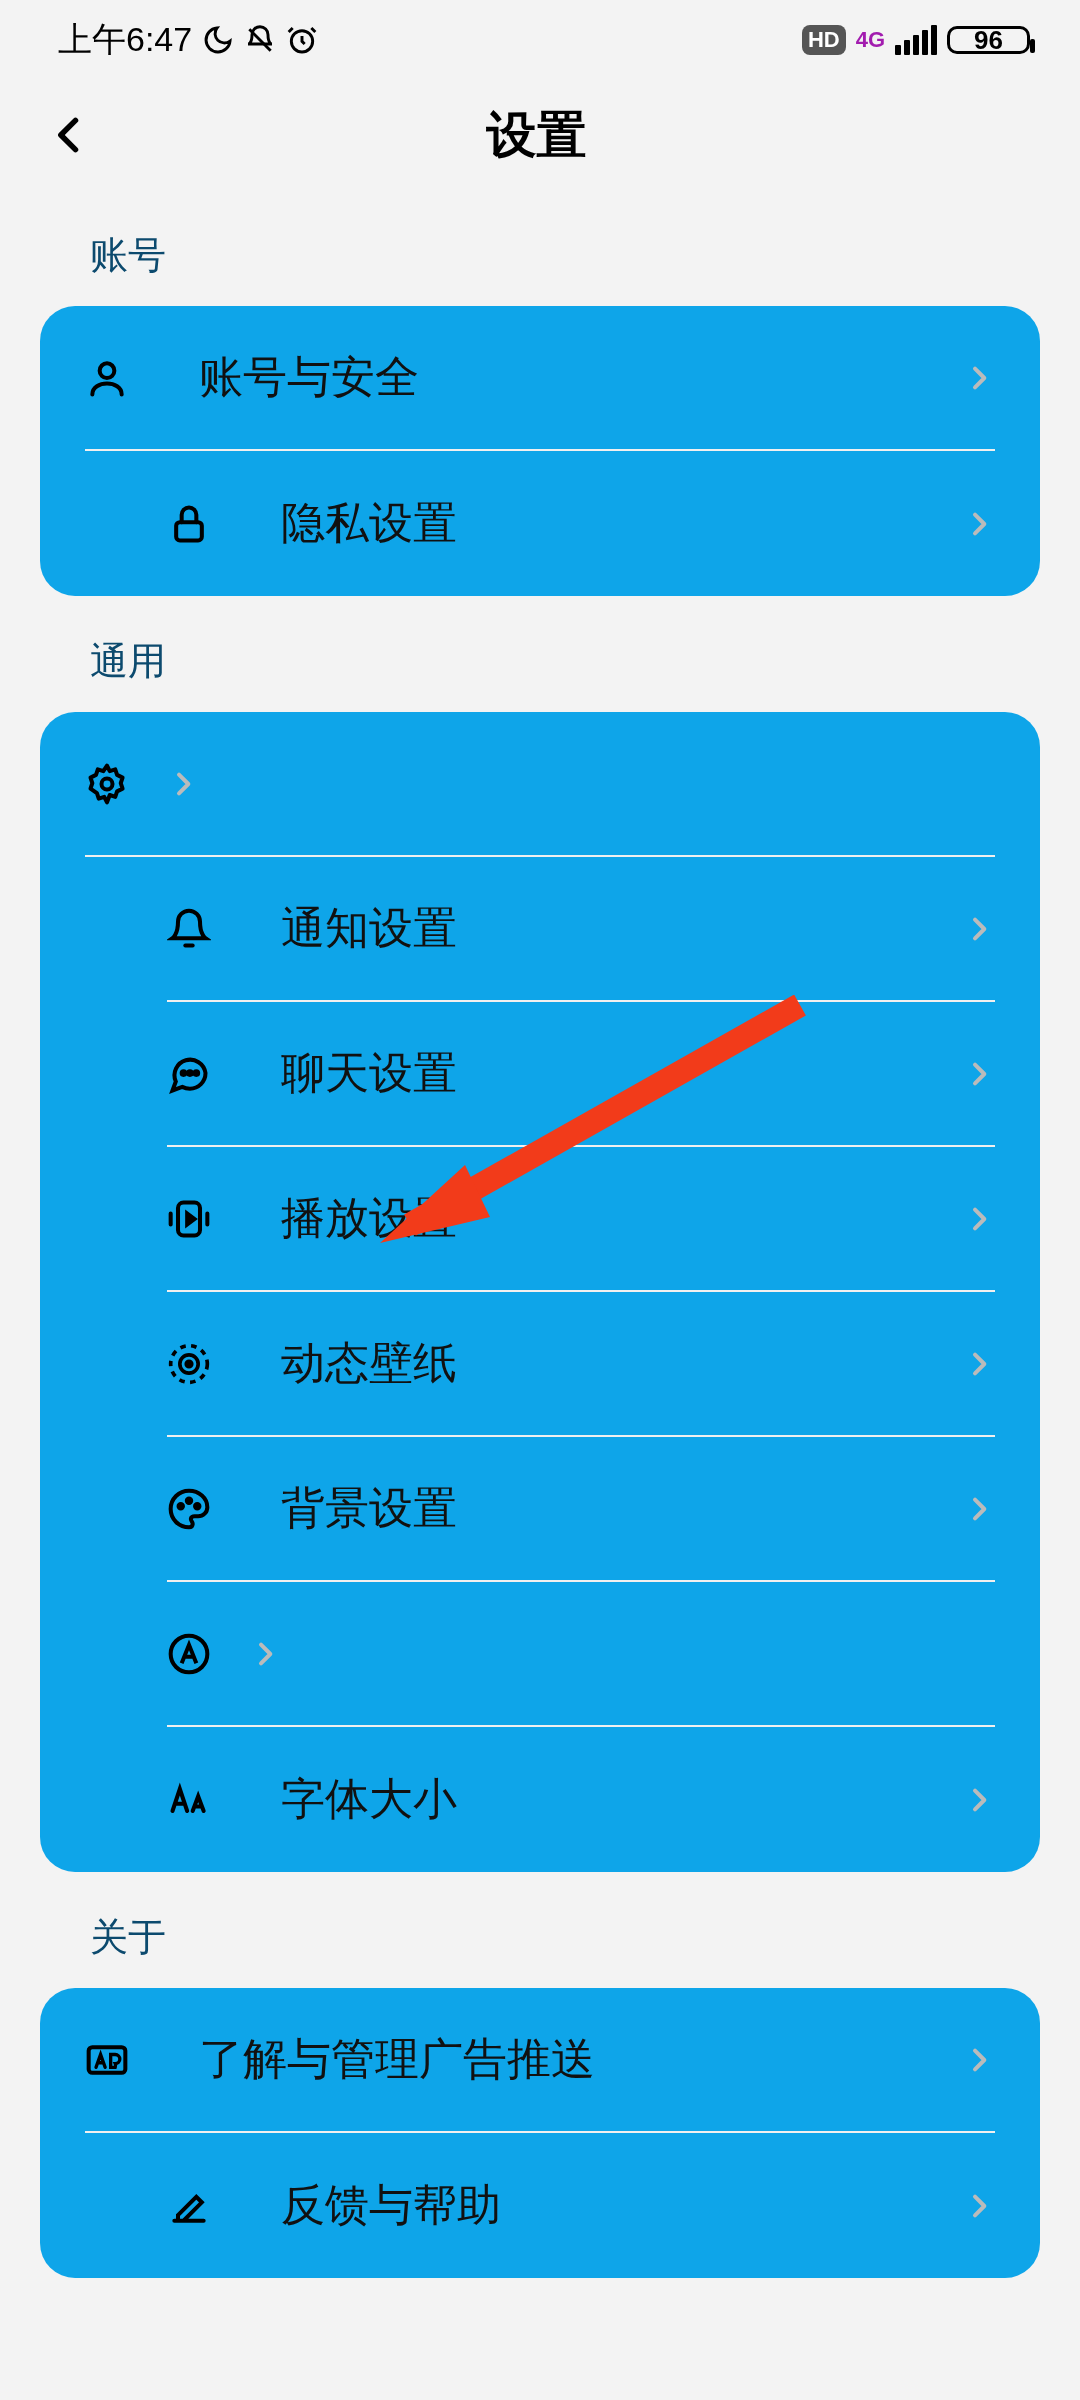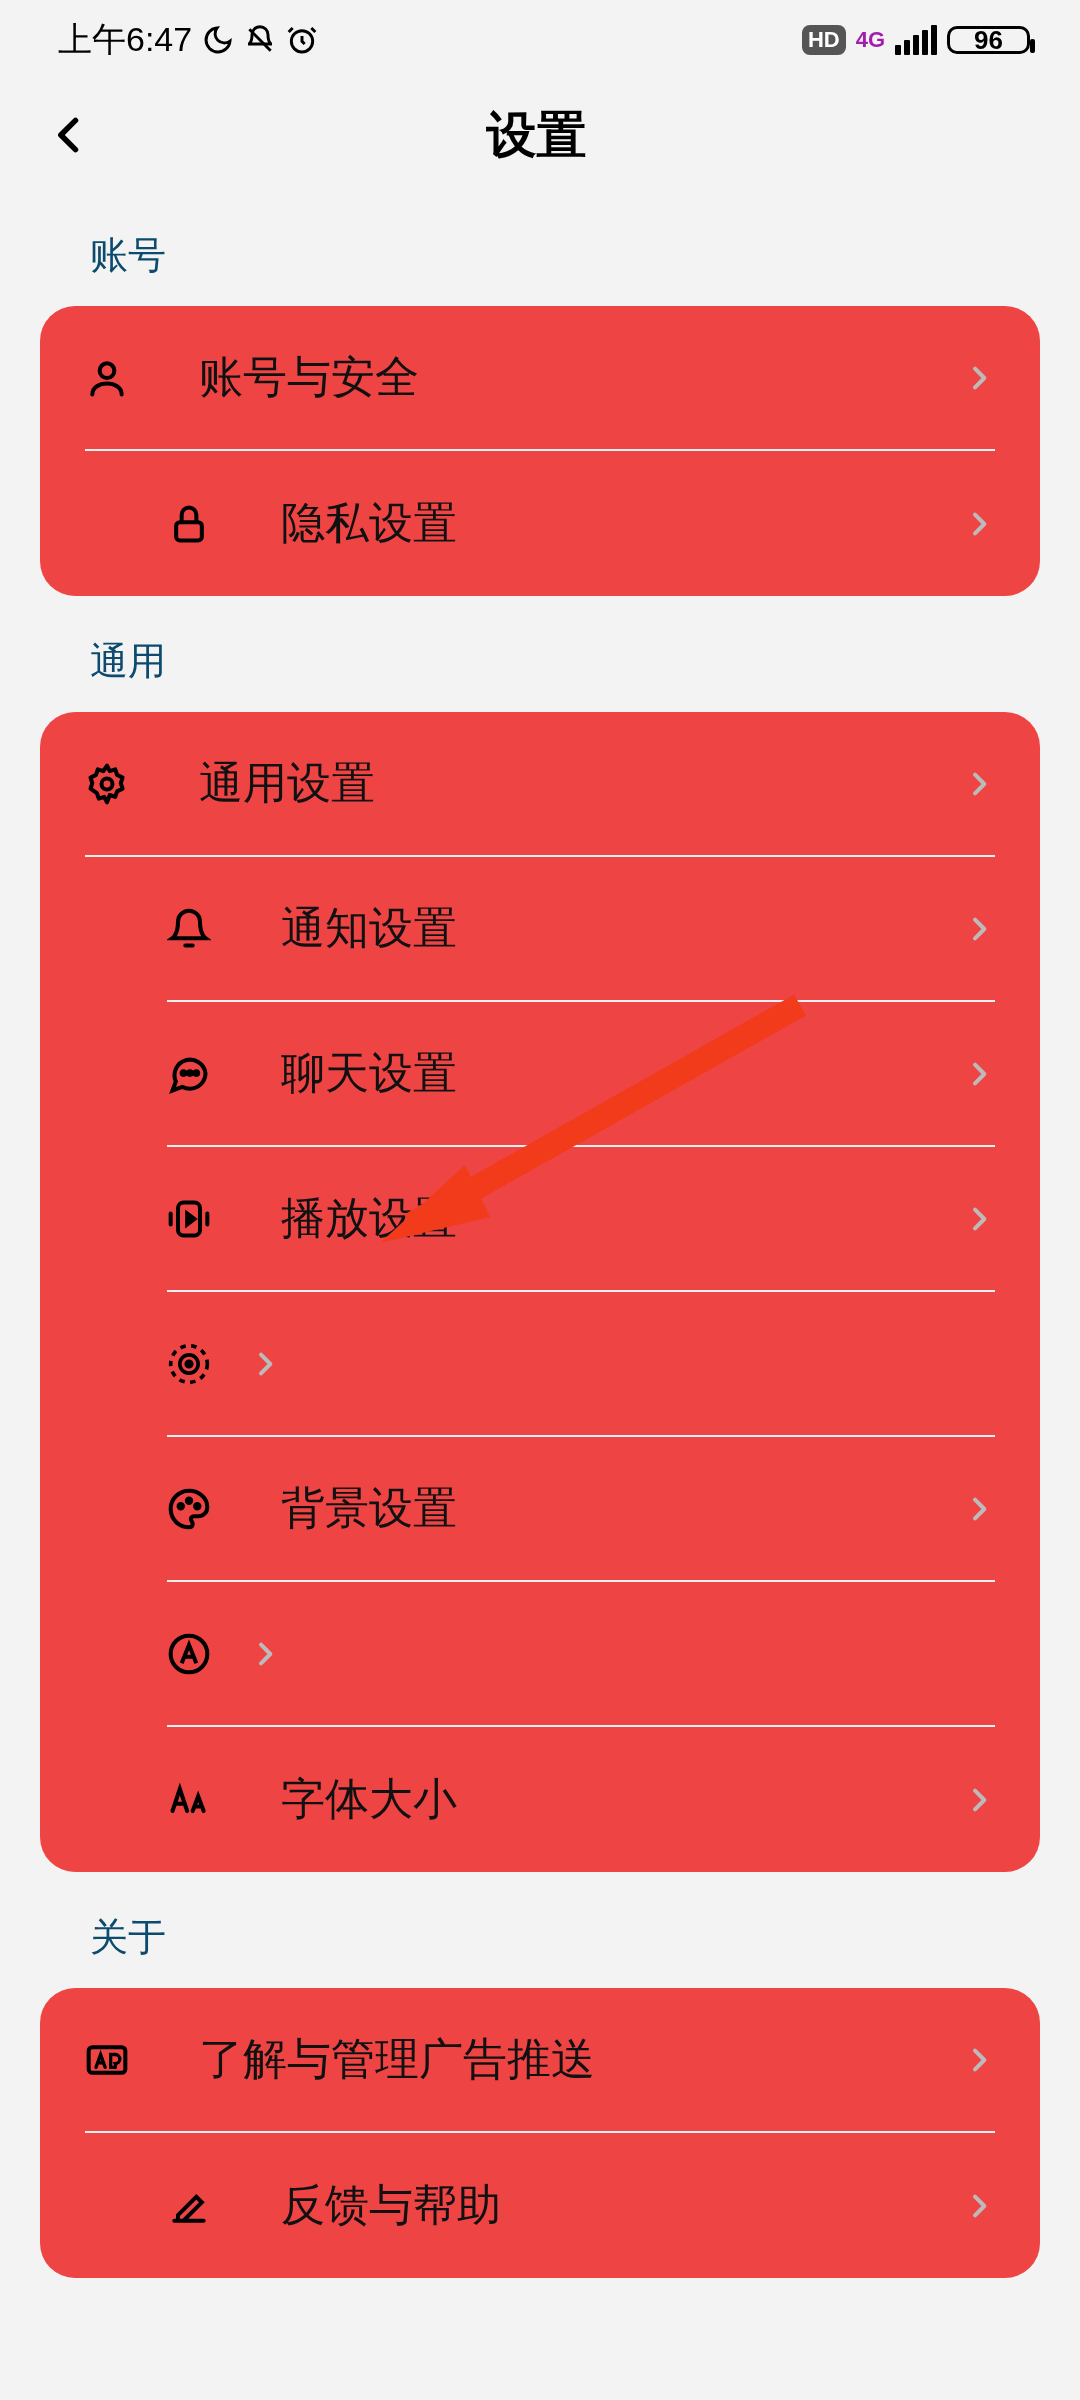--- a/index.html
+++ b/index.html
@@ -83,21 +83,21 @@
     font-weight: 600;
     pointer-events: none;
   }
   .content { padding: 0 40px; }
   .section-header {
     font-size: 38px;
     color: #0c4a6e;
     padding: 40px 50px 25px;
   }
   .card {
-    background: #ef4444;
+    background: #0ea5e9;
     border-radius: 35px;
     padding: 0 45px;
   }
   .row {
     display: flex;
     align-items: center;
     height: 145px;
   }
   .row + .row { border-top: 1px solid #eee; margin-left: 82px; padding-left: 0; }
   .row .label {
@@ -229,21 +229,20 @@
     <div class="row">
         <div class="inner">
       <div class="icon-slot">
             <span>
         <svg width="44" height="44" viewBox="0 0 24 24" fill="none" stroke="#000" stroke-width="2.2">
                 <circle cx="12" cy="12" r="3"></circle>
                 <path d="M12 2l1.5 3 3-1 1 3 3 1.5-1 3 1 3-3 1.5-1 3-3-1L12 22l-1.5-3-3 1-1-3L3 14.5l1-3-1-3L6 7l1-3 3 1z" stroke-linejoin="round"></path>
               </svg>
       </span>
           </div>
-      <span class="label">通用设置</span>
       <span class="chevron">
             <svg width="32" height="32" viewBox="0 0 24 24" fill="none" stroke="#bbb" stroke-width="3" stroke-linecap="round" stroke-linejoin="round">
               <polyline points="9 5 16 12 9 19"></polyline>
             </svg>
           </span>
     </div>
       </div>
     <div class="row">
         <div class="inner">
       <div class="icon-slot">
@@ -305,20 +304,21 @@
         <div class="inner">
       <div class="icon-slot">
             <span>
         <svg width="44" height="44" viewBox="0 0 24 24" fill="none" stroke="#000" stroke-width="2" stroke-dasharray="3 3">
                 <circle cx="12" cy="12" r="10"></circle>
                 <circle cx="12" cy="12" r="5" stroke-dasharray="0"></circle>
                 <circle cx="12" cy="12" r="1.5" fill="#000" stroke-dasharray="0"></circle>
               </svg>
       </span>
           </div>
+      <span class="label">动态壁纸</span>
       <span class="chevron">
             <svg width="32" height="32" viewBox="0 0 24 24" fill="none" stroke="#bbb" stroke-width="3" stroke-linecap="round" stroke-linejoin="round">
               <polyline points="9 5 16 12 9 19"></polyline>
             </svg>
           </span>
     </div>
       </div>
     <div class="row">
         <div class="inner">
       <div class="icon-slot">

